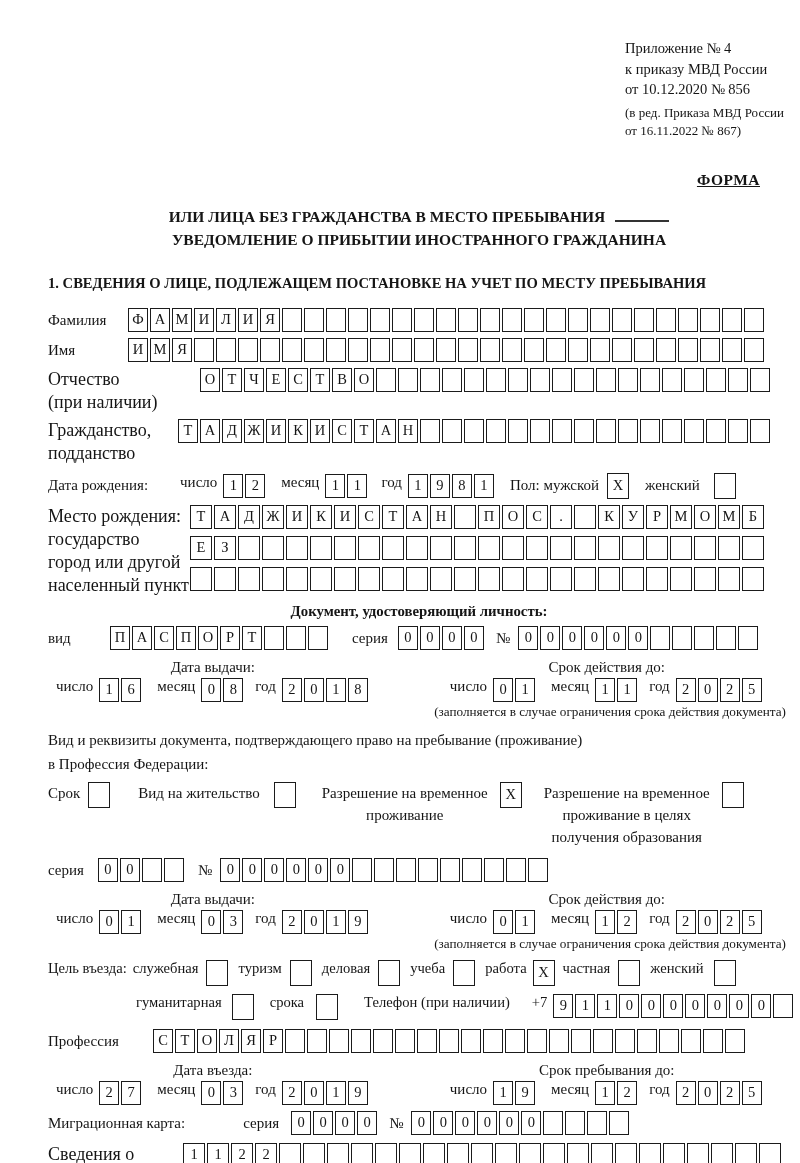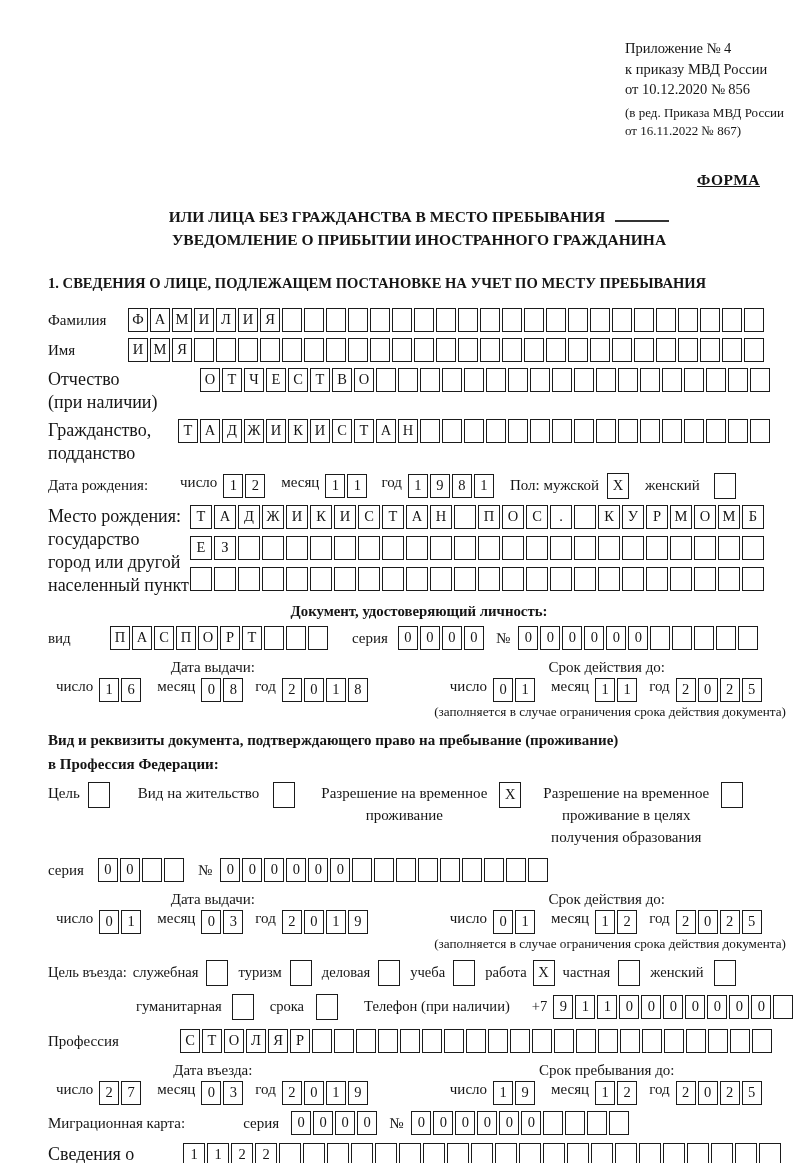--- a/index.html
+++ b/index.html
@@ -26,26 +26,26 @@
   .mb7{margin-bottom:7px;}
 
   .w80{width:80px;} .w130{width:130px;} .w152{width:152px;} .w142{width:142px;} .w135{width:135px;}
 
   .dgroup{display:flex;font-size:15px;white-space:nowrap;}
   .dlbl{margin:0 6px 0 0;}
   .dhead{font-size:15px;text-align:center;margin-bottom:2px;}
   .note{font-size:13.2px;}
 
   .docheading{text-align:center;font-weight:bold;font-size:14.8px;margin:6px 0 6px 0;}
-  .intro{font-size:15px;line-height:24px;font-weight:bold;}
+  .intro{font-size:15px;line-height:24px;}
 
   .opt{display:flex;align-items:flex-start;}
   .optlbl{font-size:15px;line-height:22px;text-align:center;}
   .optlbl .ln{white-space:nowrap;}
-  .purpose{display:flex;align-items:center;white-space:nowrap;font-size:14.6px;}
+  .purpose{display:flex;align-items:flex-start;white-space:nowrap;font-size:14.6px;}
 </style>
 </head>
 <body>
 
 <div class="page">
 
   <div class="apx">
     <div>Приложение № 4</div>
     <div>к приказу МВД России</div>
     <div>от 10.12.2020 № 856</div>
@@ -409,21 +409,21 @@
       </div>
     </div>
   </div>
   <div class="note" style="text-align:right;padding-right:4px;margin-bottom:8px;">(заполняется в случае ограничения срока действия документа)</div>
 
   <div class="intro">Вид и реквизиты документа, подтверждающего право на пребывание (проживание)</div>
   <div class="intro" style="margin-bottom:6px;">в Профессия Федерации:</div>
 
   <div class="row">
     <div class="opt">
-      <span class="optlbl" style="margin-right:8px;"><span class="ln">Цель</span></span>
+      <span class="optlbl" style="margin-right:8px;"><span class="ln">Срок</span></span>
       <span class="boxrow checkbox">
           <span class="cell"></span>
         </span>
     </div>
     <div class="opt" style="margin-left:28px;">
       <span class="optlbl" style="margin-right:14px;"><span class="ln">Вид на жительство</span></span>
       <span class="boxrow checkbox">
           <span class="cell"></span>
         </span>
     </div>
@@ -575,21 +575,21 @@
         <span class="cell">0</span>
         <span class="cell">0</span>
         <span class="cell">0</span>
         <span class="cell">0</span>
         <span class="cell">0</span>
         <span class="cell">0</span>
         <span class="cell"></span>
       </span>
   </div>
 
-  <div class="row" style="align-items:center;margin-top:9px;gap:27px;">
+  <div class="row" style="align-items:center;margin-top:9px;">
     <span class="lbl" style="width:105px;">Профессия</span>
     <span class="boxrow">
         <span class="cell">С</span>
         <span class="cell">Т</span>
         <span class="cell">О</span>
         <span class="cell">Л</span>
         <span class="cell">Я</span>
         <span class="cell">Р</span>
         <span class="cell"></span>
         <span class="cell"></span>

